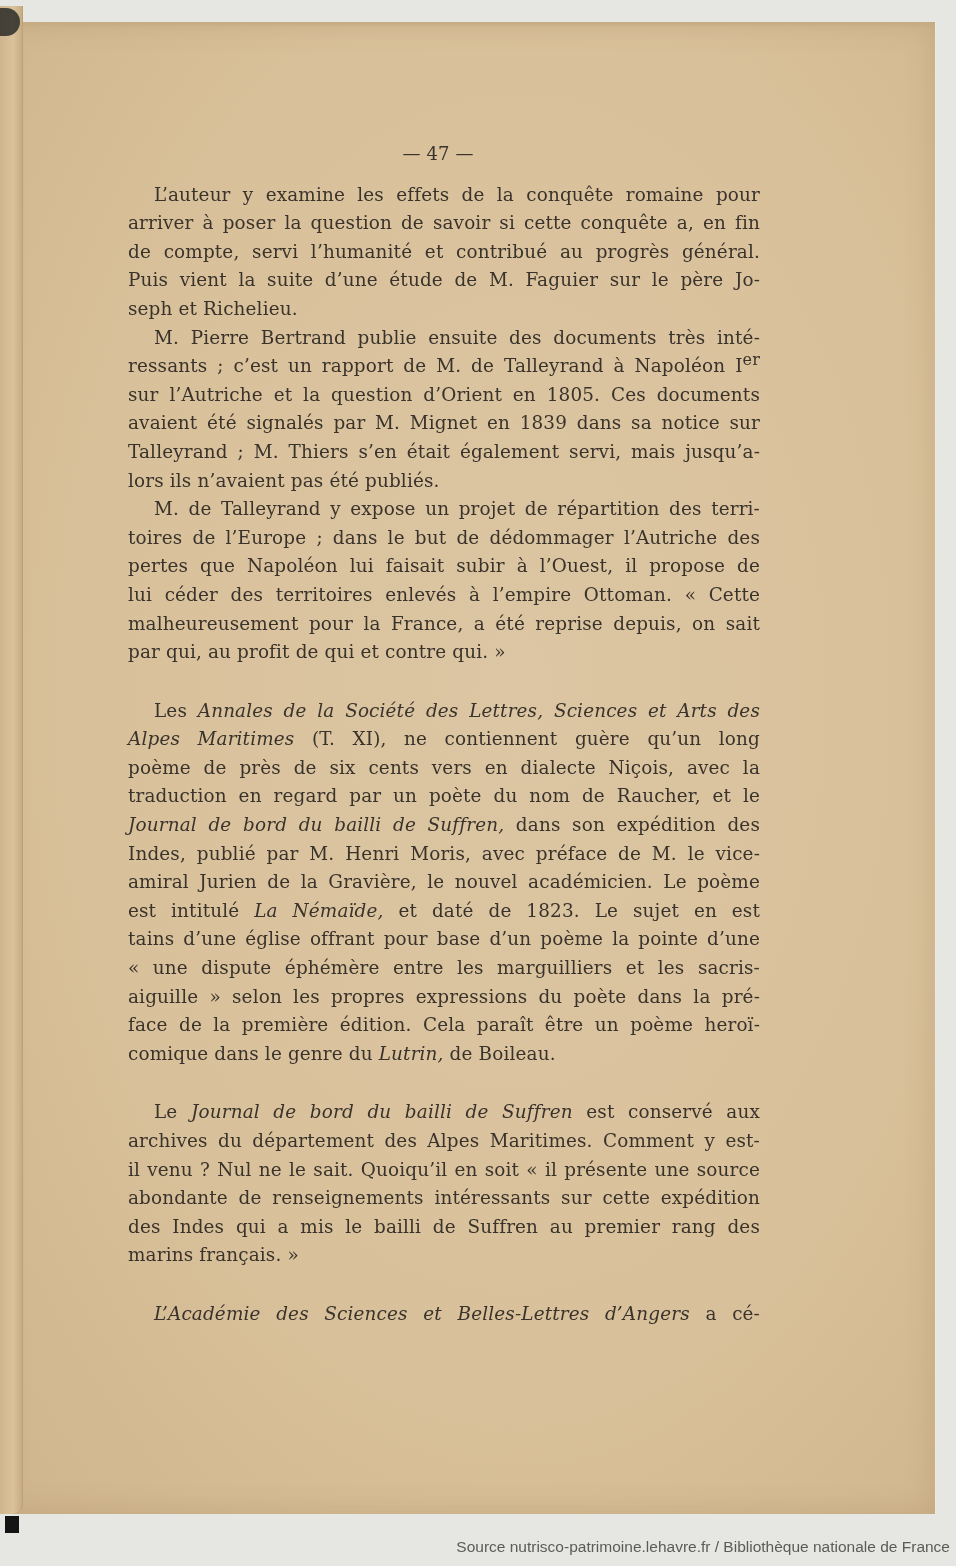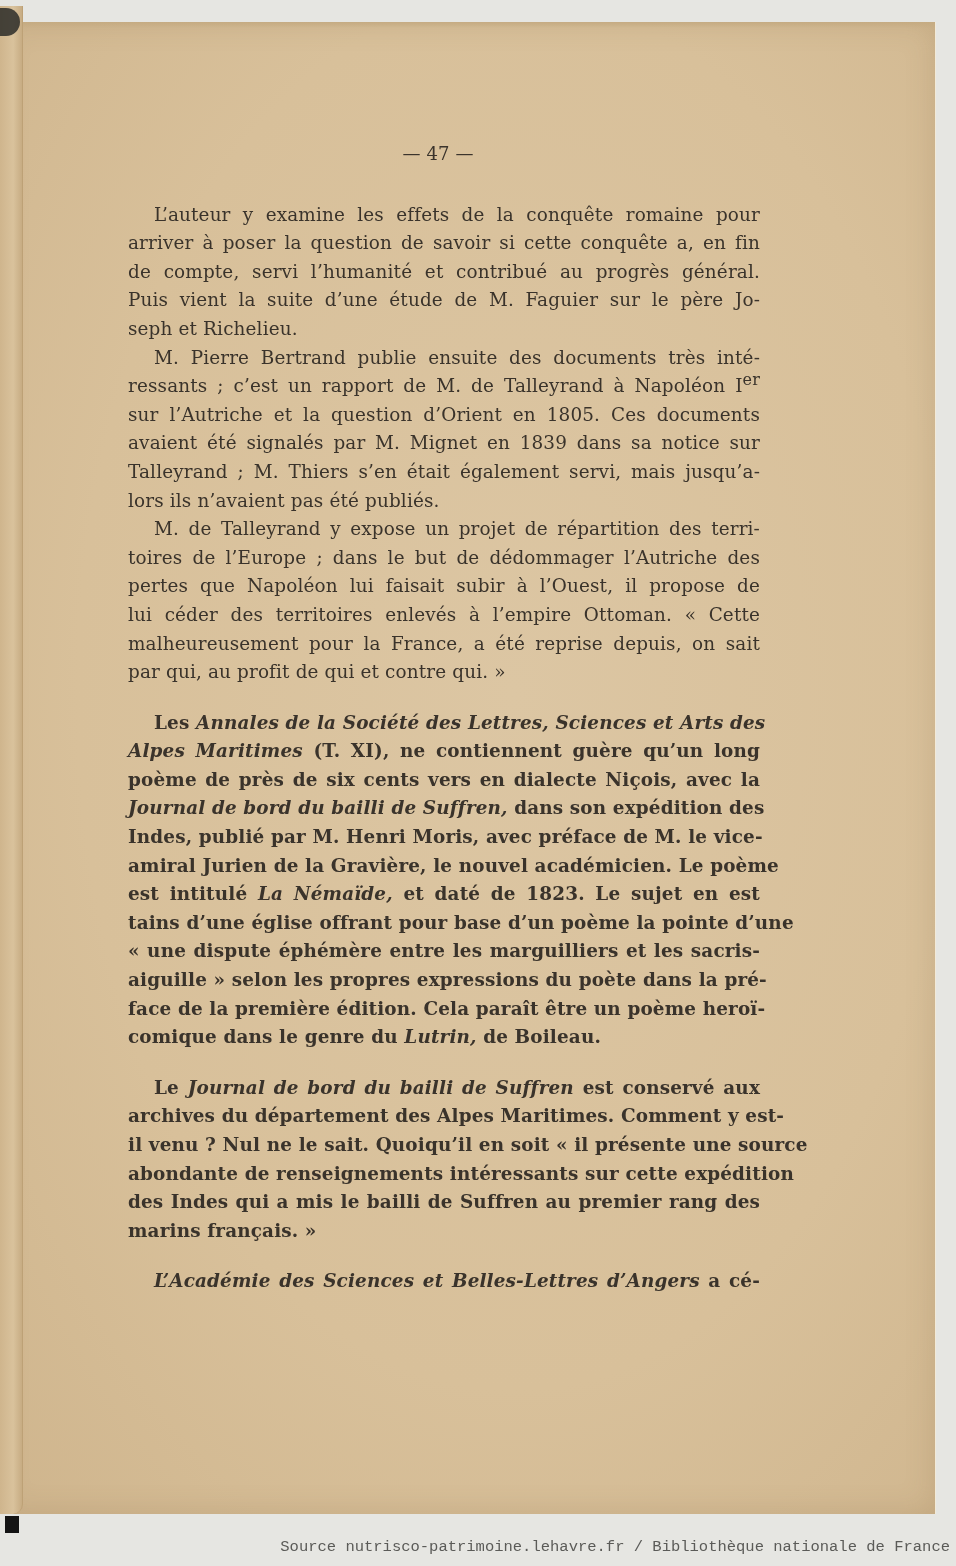--- a/index.html
+++ b/index.html
@@ -64,46 +64,46 @@
       width: 632px;
       font-family: "DejaVu Serif", "Liberation Serif", serif;
       font-size: 18.4px;
       line-height: 28.6px;
       color: #3a332b;
       letter-spacing: 0.15px;
     }
     .folio {
       text-align: center;
       margin-left: -12px;
-      margin-bottom: 32px;
+      margin-bottom: 12px;
       font-size: 18px;
       color: #3b342c;
     }
     .para {
       text-indent: 26px;
       text-align: justify;
       margin: 0;
     }
-    .para.gap { margin-top: 22px; font-weight: bold; }
+    .para.gap { margin-top: 30px; }
     .para .line {
       display: block;
       text-align: justify;
       text-align-last: justify;
       white-space: nowrap;
       text-indent: 0;
     }
     .para .line.first { padding-left: 26px; }
     .para .line.last { text-align-last: left; }
     .it { font-style: italic; }
     sup { font-size: 16px; vertical-align: 7px; line-height: 0; }
     .source-credit {
       position: absolute;
       right: 6px;
       top: 1538px;
-      font-family: Liberation Mono, monospace;
+      font-family: Liberation Sans, sans-serif;
       font-size: 15.5px;
       color: #5b5b58;
       white-space: nowrap;
     }
   </style>
 </head>
 <body>
 
 <div class="page"></div>
 <div class="page-top-edge"></div>
@@ -134,20 +134,21 @@
         <span class="line"><span>toires de l’Europe ; dans le but de dédommager l’Autriche des</span></span>
         <span class="line"><span>pertes que Napoléon lui faisait subir à l’Ouest, il propose de</span></span>
         <span class="line"><span>lui céder des territoires enlevés à l’empire Ottoman. « Cette</span></span>
         <span class="line"><span>malheureusement pour la France, a été reprise depuis, on sait</span></span>
         <span class="line last"><span>par qui, au profit de qui et contre qui. »</span></span>
       </div>
       <div class="para gap">
         <span class="line first"><span>Les </span><span class="it">Annales de la Société des Lettres, Sciences et Arts des</span></span>
         <span class="line"><span class="it">Alpes Maritimes</span><span> (T. XI), ne contiennent guère qu’un long</span></span>
         <span class="line"><span>poème de près de six cents vers en dialecte Niçois, avec la</span></span>
+        <span class="line"><span>traduction en regard par un poète du nom de Raucher, et le</span></span>
         <span class="line"><span class="it">Journal de bord du bailli de Suffren,</span><span> dans son expédition des</span></span>
         <span class="line"><span>Indes, publié par M. Henri Moris, avec préface de M. le vice-</span></span>
         <span class="line"><span>amiral Jurien de la Gravière, le nouvel académicien. Le poème</span></span>
         <span class="line"><span>est intitulé </span><span class="it">La Némaïde,</span><span> et daté de 1823. Le sujet en est</span></span>
         <span class="line"><span>tains d’une église offrant pour base d’un poème la pointe d’une</span></span>
         <span class="line"><span>« une dispute éphémère entre les marguilliers et les sacris-</span></span>
         <span class="line"><span>aiguille » selon les propres expressions du poète dans la pré-</span></span>
         <span class="line"><span>face de la première édition. Cela paraît être un poème heroï-</span></span>
         <span class="line last"><span>comique dans le genre du </span><span class="it">Lutrin,</span><span> de Boileau.</span></span>
       </div>

